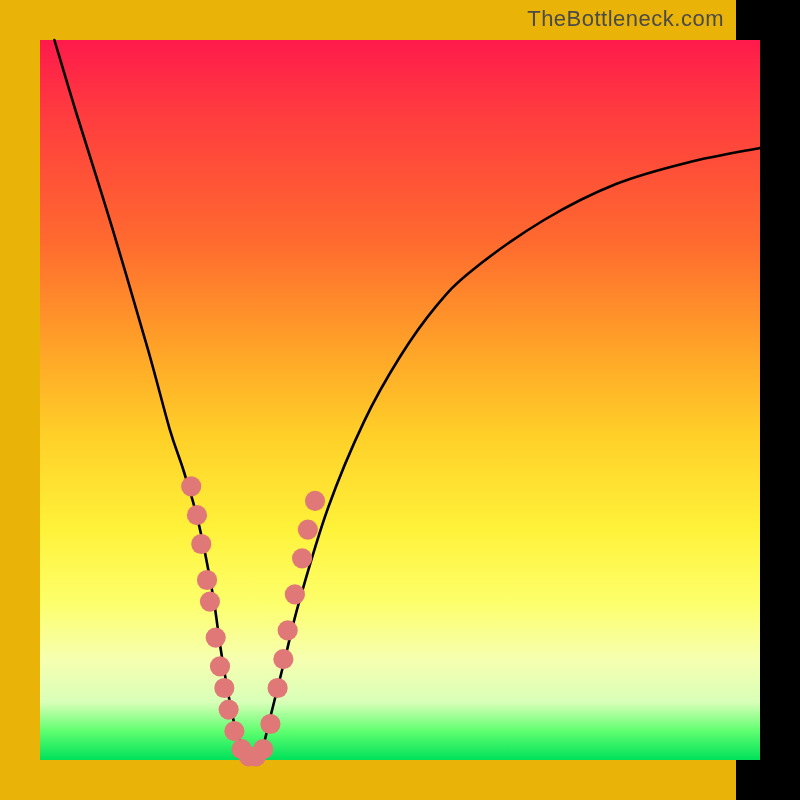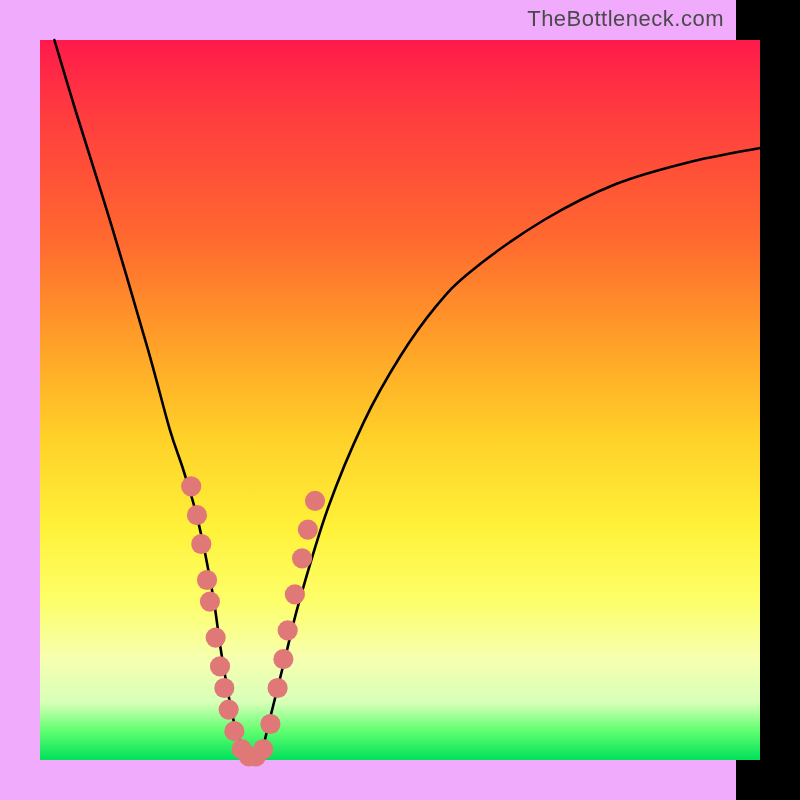--- a/index.html
+++ b/index.html
@@ -8,21 +8,21 @@
     width: 800px;
     height: 800px;
     overflow: hidden;
     background: #000;
     font-family: Arial, Helvetica, sans-serif;
   }
   .stage {
     position: relative;
     width: 736px;
     height: 800px;
-    background: #f0abfc;
+    background: #eab308;
     text-align: center;
   }
   .plot-area {
     position: absolute;
     left: 40px;
     top: 40px;
     width: 720px;
     height: 720px;
     
     background: linear-gradient(

